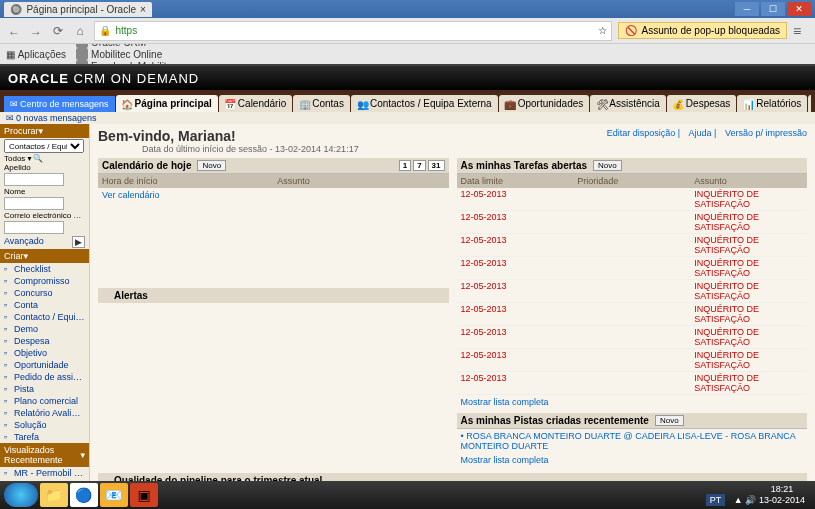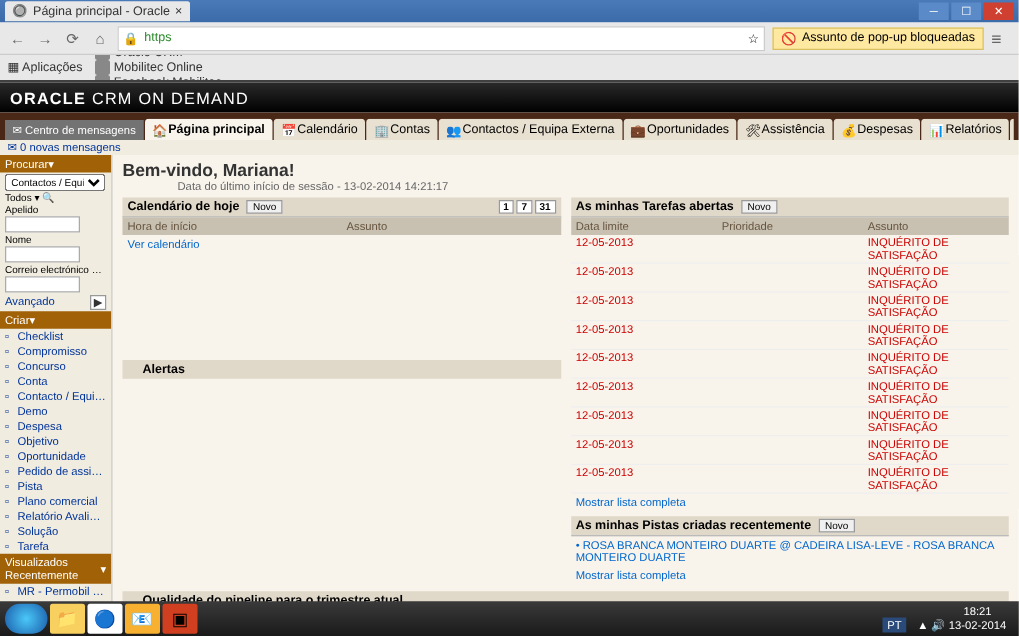--- a/index.html
+++ b/index.html
@@ -26,21 +26,21 @@
 
 
 .oracle-hdr { height: 24px; background: linear-gradient(#2a2a2a,#000); color: #fff; display: flex; align-items: center; padding: 0 8px; font-size: 11px; }
 .oracle-hdr .brand { font-size: 13px; letter-spacing: 1px; }
 .oracle-hdr .brand b { font-weight: bold; }
 .oracle-hdr .right { margin-left: auto; font-size: 9px; color: #ccc; }
 .oracle-hdr .right span { margin: 0 3px; cursor: pointer; }
 
 
 .main-nav { height: 22px; background: #4a2818; display: flex; align-items: flex-end; padding: 0 4px; gap: 1px; }
-.main-nav .msg-ctr { background: #737373; color: #fff; font-size: 9px; padding: 3px 6px; }
+.main-nav .msg-ctr { background: #3b82f6; color: #fff; font-size: 9px; padding: 3px 6px; }
 .main-nav .tab { background: #e8e0d0; padding: 3px 6px; font-size: 10px; border-radius: 3px 3px 0 0; display: flex; align-items: center; gap: 3px; cursor: pointer; white-space: nowrap; }
 .main-nav .tab.active { background: #f8f4ec; font-weight: bold; }
 .main-nav .tab .ti { width: 10px; height: 10px; display: inline-block; }
 
 
 .content { display: flex; height: 380px; background: #f8f4ec; }
 .sidebar { width: 90px; background: #f0ece0; font-size: 9px; border-right: 1px solid #ccc; overflow: hidden; }
 .sb-hdr { background: #a16207; color: #fff; padding: 2px 4px; font-size: 9px; display: flex; align-items: center; justify-content: flex-start; }
 .sb-row { padding: 1px 4px; color: #003399; cursor: pointer; white-space: nowrap; overflow: hidden; text-overflow: ellipsis; }
 .sb-row .ci { width: 8px; height: 8px; display: inline-block; margin-right: 2px; }
@@ -191,20 +191,21 @@
       </div>
     <div id="sb-recent">
         <div class="sb-row"><span class="ci">▫</span>MR - Permobil Meeting Po</div>
         <div class="sb-row"><span class="ci">▫</span>MR - Permobil Meeting Po</div>
         <div class="sb-row"><span class="ci">▫</span>MR - Permobil Meeting Po</div>
         <div class="sb-row">MR - Reunião com Dr. Go</div>
       </div>
   </div>
 
   <div class="main">
+    <div class="top-links" id="edit-links"><span>Editar disposição</span> | <span>Ajuda</span> | <span>Versão p/ impressão</span></div>
     <div class="welcome">Bem-vindo, Mariana!</div>
     <div class="subdate">Data do último início de sessão - 13-02-2014 14:21:17</div>
 
     <div class="two-col">
       <div class="col">
         <div class="section-hdr">
           <span>Calendário de hoje</span>
           <span class="btn-sm">Novo</span>
           <div class="cal-btns">
             <span>1</span>

